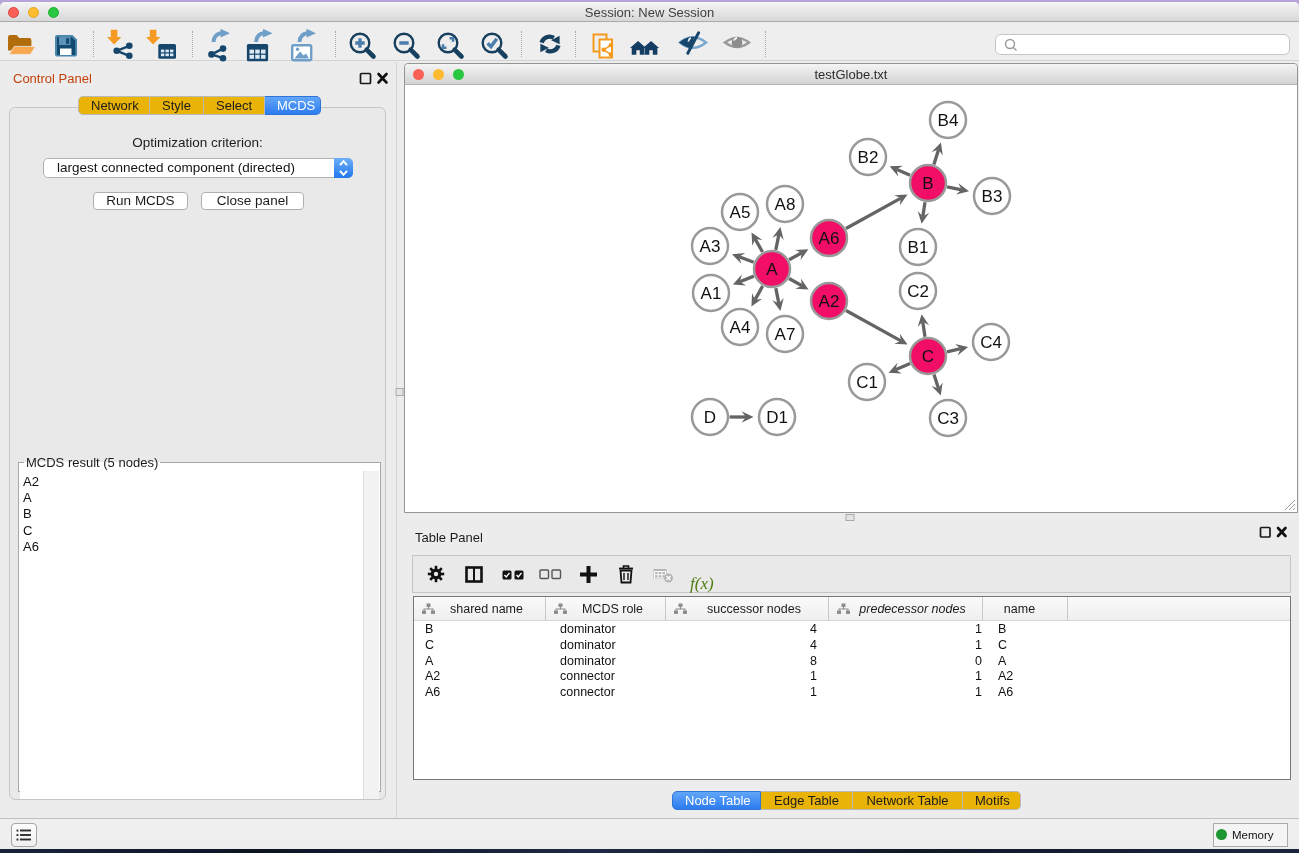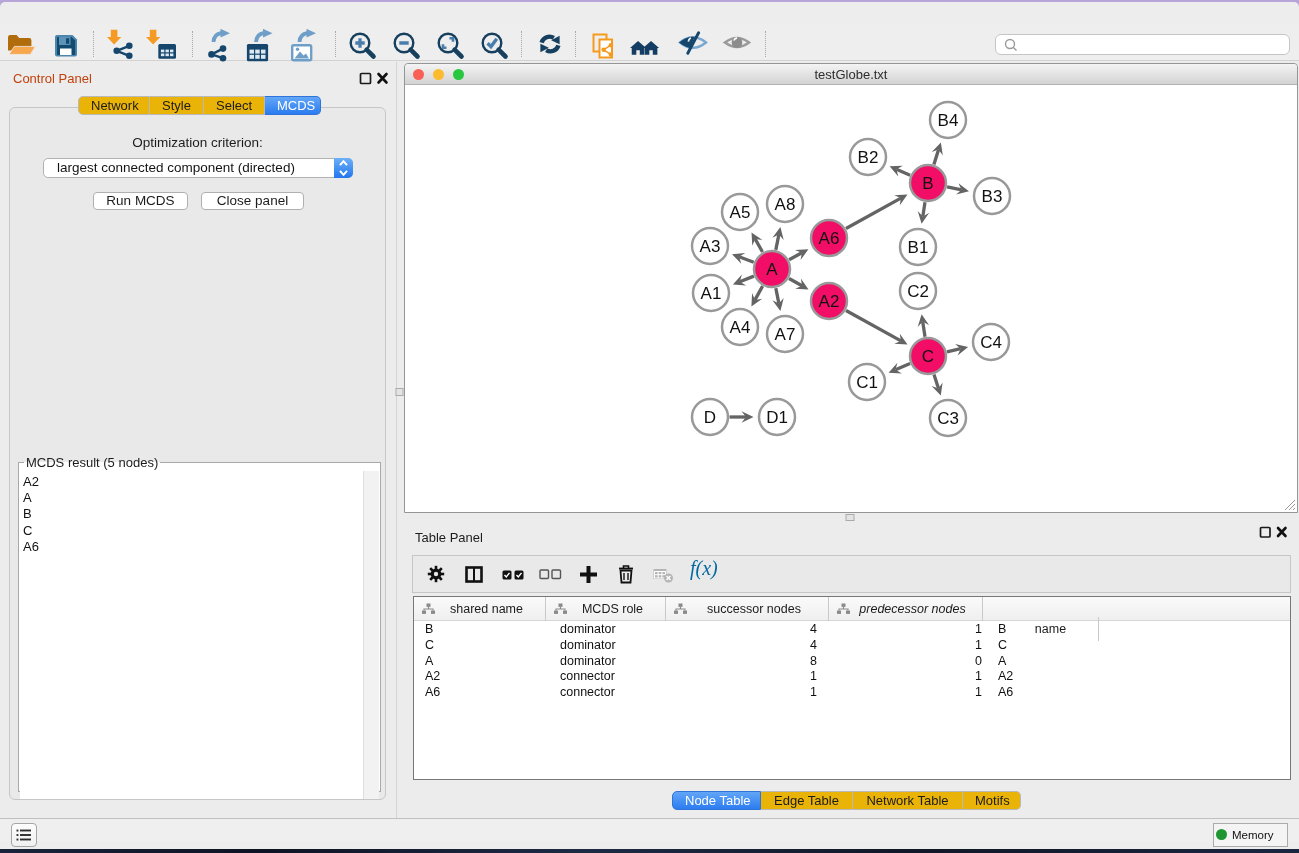--- a/index.html
+++ b/index.html
@@ -44,20 +44,26 @@
 .trow{position:absolute;font-size:12.5px;color:#111;height:16px;line-height:16px}
 .tabs2{position:absolute;left:672px;top:729px}
 
 #statusbar{position:absolute;left:0;top:816px;width:1299px;height:23px;background:#efefef;border-top:1px solid #c0c0c0}
 #listbtn{position:absolute;left:11px;top:4px;width:26px;height:24px;background:linear-gradient(#fdfdfd,#f0f0f0);border:1px solid #a6a6a6;border-radius:4px}
 #membtn{position:absolute;right:11px;top:4px;width:75px;height:24px;background:#f4f4f4;border:1px solid #ababab;font-size:11.5px;color:#111;line-height:22px}
 #bottomstrip{position:absolute;left:0;top:849px;width:1299px;height:4px;background:linear-gradient(90deg,#18233b,#0d1322 20%,#1d2a45 45%,#101826 70%,#1a2540)}
 </style></head>
 <body>
 <div id="win">
+  <div id="titlebar">
+    <div class="tl" style="left:8px;top:5px;background:#f96156;border:0.5px solid #e0443e"></div>
+    <div class="tl" style="left:28px;top:5px;background:#fdbc2f;border:0.5px solid #e0a724"></div>
+    <div class="tl" style="left:48px;top:5px;background:#27c83f;border:0.5px solid #1eaf31"></div>
+    <div id="title">Session: New Session</div>
+  </div>
   <div id="toolbar">
     <div class="sep" style="left:93px"></div>
     <div class="sep" style="left:192px"></div>
     <div class="sep" style="left:335px"></div>
     <div class="sep" style="left:521px"></div>
     <div class="sep" style="left:575px"></div>
     <div class="sep" style="left:765px"></div>
     <svg width="30" height="33" style="position:absolute;left:7px;top:5px">
         <path d="M1,8.2 q0,-2.2 2.2,-2.2 h6.4 l2.6,3 h10 q2.2,0 2.2,2.2 v10.2 h-23.4 z" fill="#b16c0c"></path>
         <path d="M7.4,17.4 L28.4,17.4 L23.4,25.4 L2,25.4 Z" fill="#f7a74e" stroke="#eee" stroke-width="0.8"></path>
@@ -360,21 +366,21 @@
         </svg>
 <svg width="21" height="16" style="position:absolute;left:240px;top:11px">
           <rect x="0.5" y="2" width="13" height="10" fill="#b5b5b5"></rect>
           <rect x="1.5" y="4.5" width="11" height="6.5" fill="none" stroke="#fff" stroke-width="1"></rect>
 <line x1="5.2" y1="4.5" x2="5.2" y2="11" stroke="#fff" stroke-width="1"></line>
           <line x1="8.9" y1="4.5" x2="8.9" y2="11" stroke="#fff" stroke-width="1"></line>
 <line x1="1.5" y1="7.7" x2="12.5" y2="7.7" stroke="#fff" stroke-width="1"></line>
 <circle cx="15.5" cy="11" r="4.5" fill="#b5b5b5"></circle>
           <path d="M13.5,9 L17.5,13 M17.5,9 L13.5,13" stroke="#fff" stroke-width="1.4"></path>
         </svg>
-<div style="position:absolute;left:277px;top:1px;font-family:'Liberation Serif',serif;font-style:italic;font-size:20px;color:#0369a1">f(x)</div>
+<div style="position:absolute;left:277px;top:18px;font-family:'Liberation Serif',serif;font-style:italic;font-size:17px;color:#4d7c0f">f(x)</div>
       </div>
     <div id="tp-table">
       <div id="tp-head">
           <div class="hcell" style="left:0px;width:132px;padding-left:14px;"><svg class="hicon" width="13" height="12" style="left:8px">
               <g fill="#8a8a8a">
                 <rect x="4.5" y="0.5" width="4" height="3.4"></rect>
                 <rect x="0" y="7.5" width="4" height="3.4"></rect>
                 <rect x="9" y="7.5" width="4" height="3.4"></rect>
                 <path d="M6.5,3.9 L6.5,6 M2,7.5 L2,6 L11,6 L11,7.5" stroke="#8a8a8a" fill="none" stroke-width="1.1"></path>
               </g>
@@ -396,21 +402,21 @@
               </g>
             </svg>successor nodes</div>
 <div class="hcell" style="left:415px;width:154px;padding-left:14px;font-style:italic;"><svg class="hicon" width="13" height="12" style="left:8px">
               <g fill="#8a8a8a">
                 <rect x="4.5" y="0.5" width="4" height="3.4"></rect>
                 <rect x="0" y="7.5" width="4" height="3.4"></rect>
                 <rect x="9" y="7.5" width="4" height="3.4"></rect>
                 <path d="M6.5,3.9 L6.5,6 M2,7.5 L2,6 L11,6 L11,7.5" stroke="#8a8a8a" fill="none" stroke-width="1.1"></path>
               </g>
             </svg>predecessor nodes</div>
-<div class="hcell" style="left:589px;width:96px;margin-top:20px;">name</div>
+<div class="hcell" style="left:558px;width:96px;">name</div>
         </div>
       <div class="trow" style="left:11px;top:24.3px">B</div>
 <div class="trow" style="left:146px;top:24.3px">dominator</div>
 <div class="trow" style="left:252px;top:24.3px;width:151px;text-align:right">4</div>
 <div class="trow" style="left:415px;top:24.3px;width:153px;text-align:right">1</div>
 <div class="trow" style="left:584px;top:24.3px">B</div>
 <div class="trow" style="left:11px;top:40.0px">C</div>
 <div class="trow" style="left:146px;top:40.0px">dominator</div>
 <div class="trow" style="left:252px;top:40.0px;width:151px;text-align:right">4</div>
 <div class="trow" style="left:415px;top:40.0px;width:153px;text-align:right">1</div>

